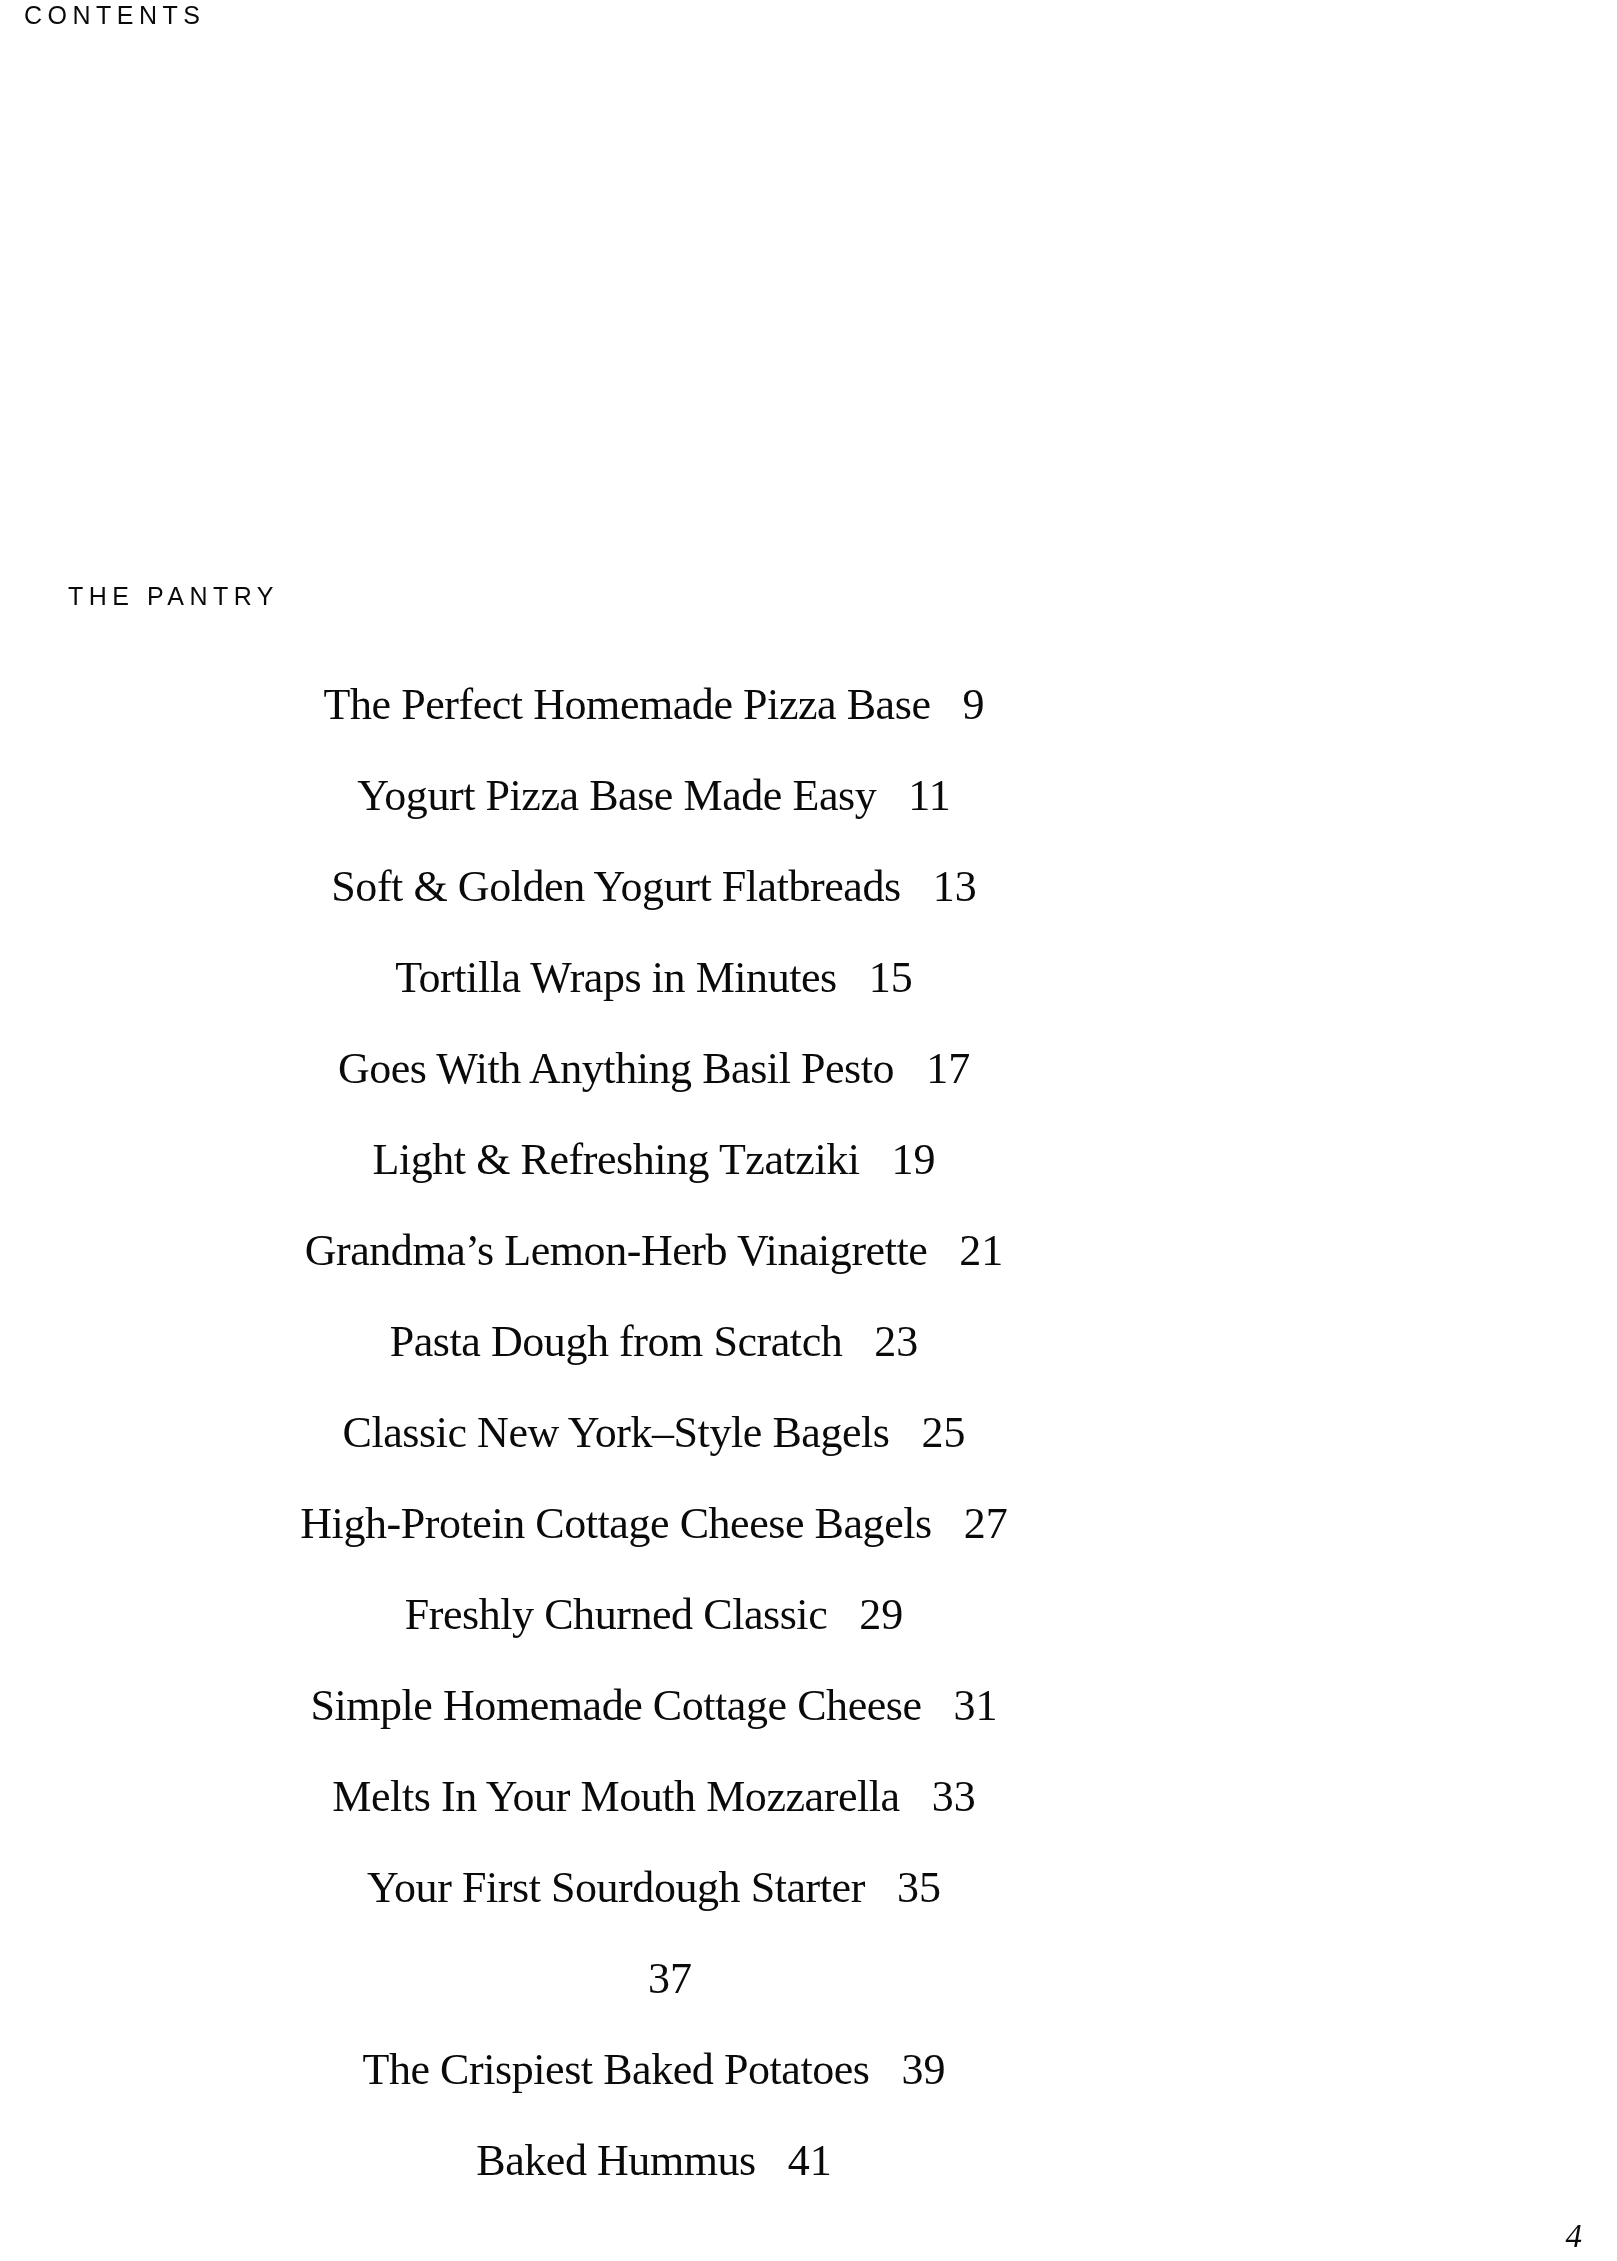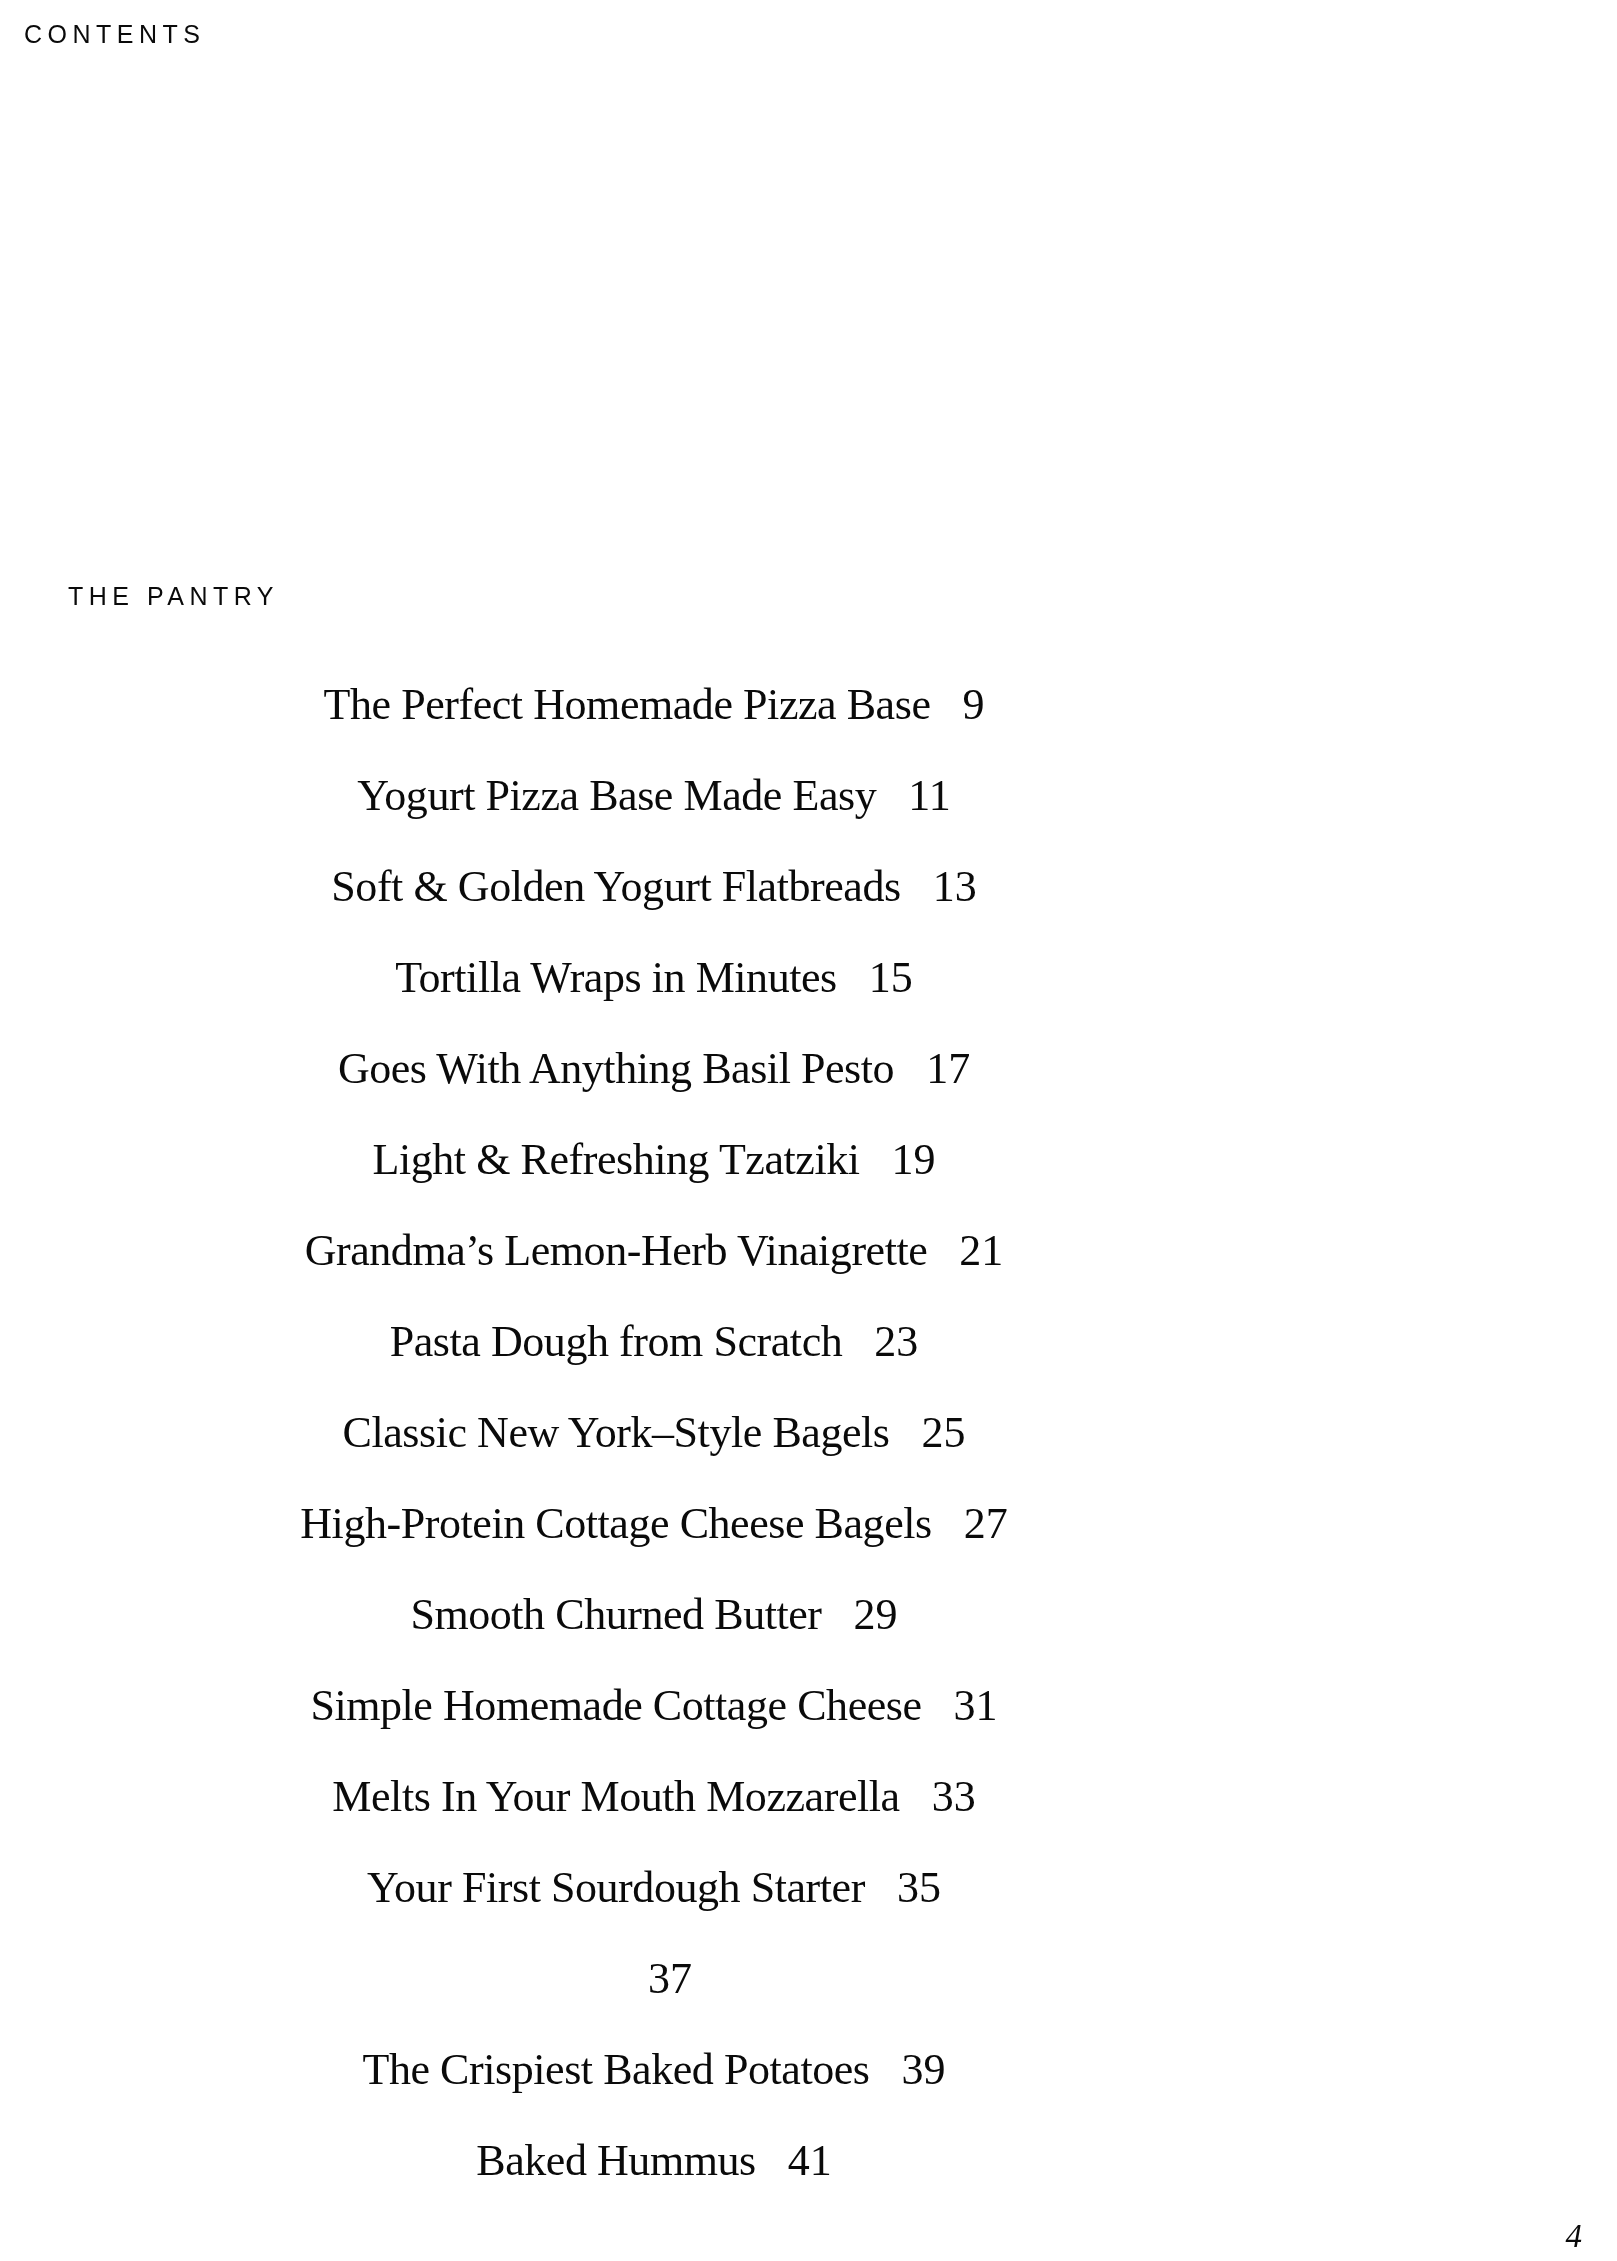--- a/index.html
+++ b/index.html
@@ -11,21 +11,21 @@
     position: relative;
     width: 1617px;
     height: 2261px;
     background: #ffffff;
     color: #0a0a0a;
     overflow: hidden;
   }
   .kicker {
     position: absolute;
     left: 24px;
-    top: 22px;
+    top: 3px;
     font: 500 25px/1 "Liberation Sans", sans-serif;
     letter-spacing: 0.22em;
     white-space: nowrap;
   }
   .section-label {
     position: absolute;
     left: 24px;
     top: 584px;
     font: 500 25px/1 "Liberation Sans", sans-serif;
     letter-spacing: 0.22em;
@@ -105,21 +105,21 @@
     </div>
     <div class="toc-row">
       <span class="entry-title">Classic New York–Style Bagels</span>
       <span class="entry-page">25</span>
     </div>
     <div class="toc-row">
       <span class="entry-title">High-Protein Cottage Cheese Bagels</span>
       <span class="entry-page">27</span>
     </div>
     <div class="toc-row">
-      <span class="entry-title">Smooth Churned Butter</span>
+      <span class="entry-title">Freshly Churned Classic</span>
       <span class="entry-page">29</span>
     </div>
     <div class="toc-row">
       <span class="entry-title">Simple Homemade Cottage Cheese</span>
       <span class="entry-page">31</span>
     </div>
     <div class="toc-row">
       <span class="entry-title">Melts In Your Mouth Mozzarella</span>
       <span class="entry-page">33</span>
     </div>

